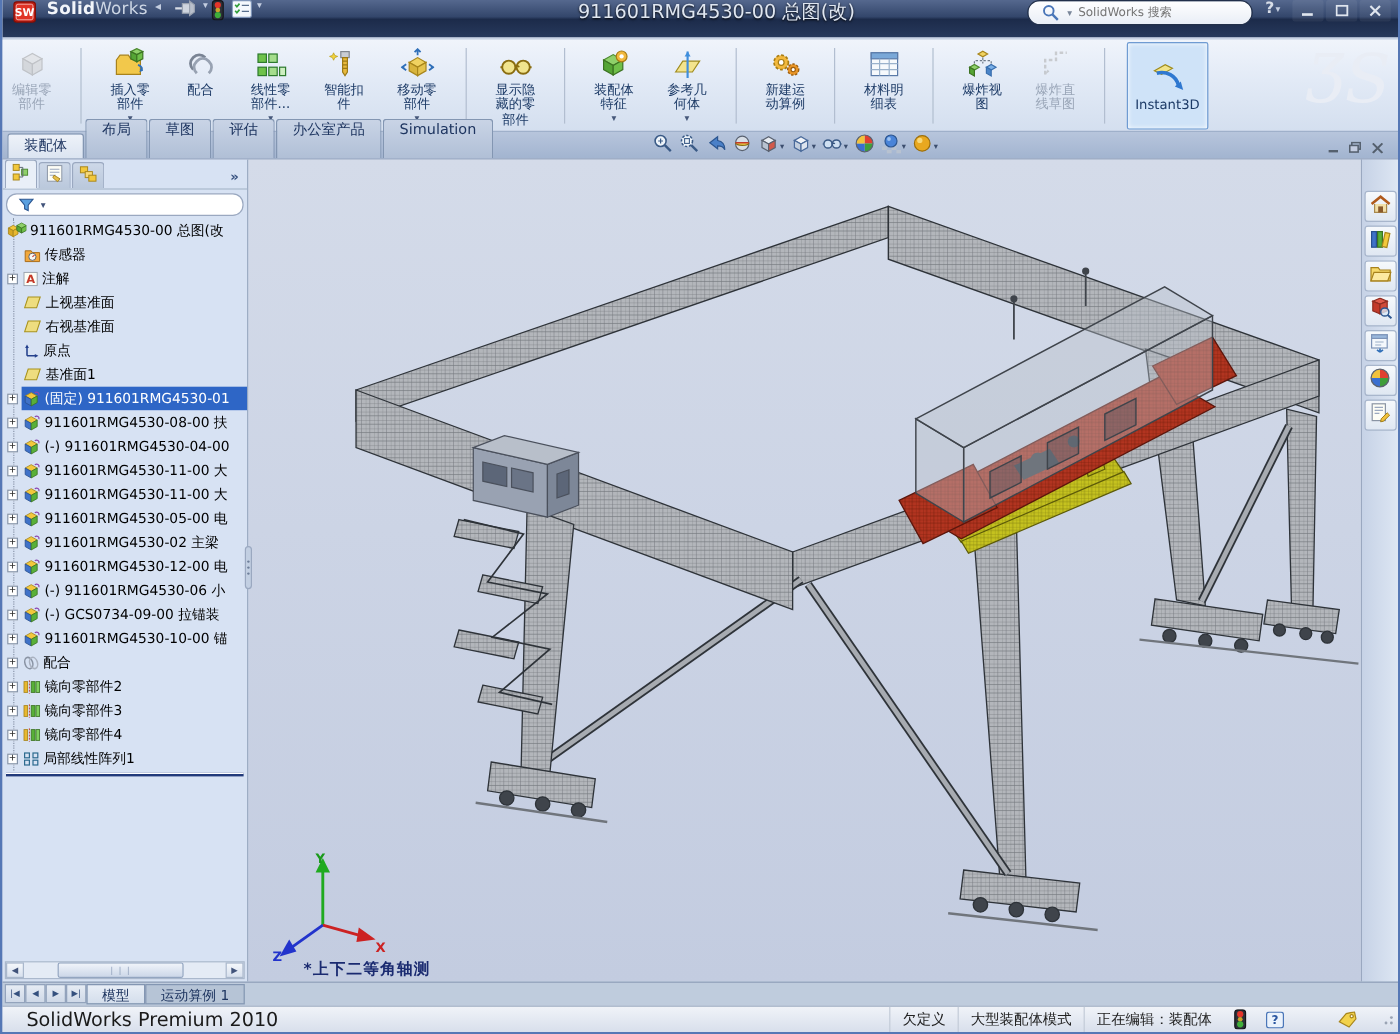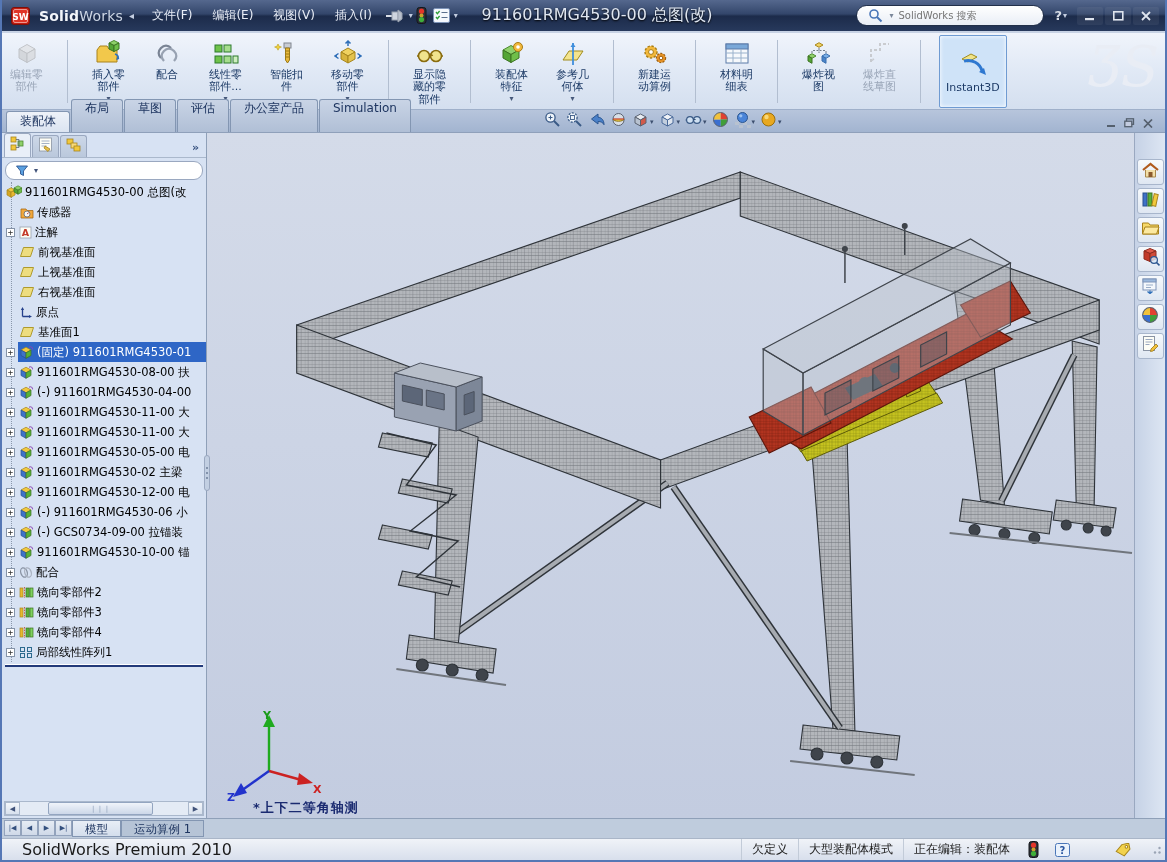--- a/index.html
+++ b/index.html
@@ -2,21 +2,21 @@
 <html style="--selection: #2e66c6; --structure-gray: #b3b6bb; --structure-line: #73777d; --trolley-red: #b23420; --trolley-red-line: #731c0e; --spreader-yellow: #c5c21f; --spreader-yellow-line: #85830f; --viewport-top: #d4dbe9; --viewport-bottom: #c3cce0; --instant3d-active-bg: #cfe3f8;"><head>
 <meta charset="utf-8">
 <style>
   html,body{margin:0;padding:0;background:#8fa0bc;}
   *{box-sizing:border-box;}
   #app{position:relative;width:1167px;height:862px;overflow:hidden;
        font-family:"DejaVu Sans","Liberation Sans",sans-serif;
        border-left:2px solid #5577b5;border-right:2px solid #5577b5;border-bottom:2px solid #5577b5;
        background:#c7d2e4;}
   
-  #titlebar{position:absolute;left:0;top:0;right:0;height:31px;display:flex;align-items:center;
+  #titlebar{position:absolute;left:0;top:0;right:0;height:31px;display:flex;align-items:flex-start;
     background:linear-gradient(#55688e 0%,#33466b 45%,#1c2b4a 52%,#27395c 100%);padding:0 6px;}
   #swlogo{display:flex;align-items:center;margin-right:4px;}
   #brand{color:#f2f5fa;font-size:14px;margin-left:4px;letter-spacing:.2px;}
   #brand b{font-weight:bold;} #brand span{font-weight:normal;color:#cdd6e4;}
   #collapse{color:#c3cde0;font-size:10px;margin:0 8px 0 6px;}
   .menu-item{color:#e8edf6;font-size:12px;padding:4px 10px;border-radius:2px;cursor:default;}
   .tb-ic{display:flex;align-items:center;margin:0 3px;}
   .dd-sm{color:#c3cde0;font-size:8px;margin-left:1px;}
   #doc-title{position:absolute;left:430px;width:330px;text-align:center;color:#dfe6f1;font-size:16px;
     text-shadow:0 1px 2px #000;white-space:nowrap;}
@@ -125,26 +125,20 @@
   <div id="titlebar">
     <span id="swlogo" class="tb-ic">
         <svg width="20" height="20" viewBox="0 0 20 20">
           <rect x="0.5" y="1.5" width="18" height="17" rx="2.5" fill="#c21d12" stroke="#7e0f08"></rect>
           <rect x="2.5" y="3.5" width="14" height="13" rx="1.5" fill="#e03326" stroke="#f4b4ae" stroke-width="0.8"></rect>
           <text x="9.5" y="13.5" font-size="9" font-weight="bold" fill="#fff" text-anchor="middle">SW</text>
         </svg>
       </span>
     <span id="brand"><b>Solid</b><span>Works</span></span>
     <span id="collapse">◂</span>
-    <div id="menu-items" style="display:flex;">
-        <div class="menu-item">文件(F)</div>
-        <div class="menu-item">编辑(E)</div>
-        <div class="menu-item">视图(V)</div>
-        <div class="menu-item">插入(I)</div>
-      </div>
     <span class="tb-ic" id="pin-ic">
         <svg width="20" height="14" viewBox="0 0 20 14">
           <path d="M1 7h6" stroke="#d8dde6" stroke-width="2"></path>
           <rect x="7" y="3" width="6" height="8" fill="#cfd5df" stroke="#9aa2b0"></rect>
           <path d="M13 1v12l4-3V4z" fill="#b9c0cc" stroke="#9aa2b0"></path>
         </svg>
       </span>
     <span class="dd-sm">▾</span>
     <span class="tb-ic" id="tl-ic">
         <svg width="11" height="17" viewBox="0 0 11 17">
@@ -591,31 +585,20 @@
             </span>
           </div>
           <div class="trow">
             <span class="expsp"></span>
             <span class="rowbody">
               <span class="ticon">
                 <svg width="15" height="12" viewBox="0 0 15 12">
                   <path d="M3.5 1.5h10l-3 9h-10z" fill="#f2dc6a" fill-opacity="0.85" stroke="#a8921c" stroke-width="0.9"></path>
                 </svg>
               </span>
-              <span class="tlabel">前视基准面</span>
-            </span>
-          </div>
-          <div class="trow">
-            <span class="expsp"></span>
-            <span class="rowbody">
-              <span class="ticon">
-                <svg width="15" height="12" viewBox="0 0 15 12">
-                  <path d="M3.5 1.5h10l-3 9h-10z" fill="#f2dc6a" fill-opacity="0.85" stroke="#a8921c" stroke-width="0.9"></path>
-                </svg>
-              </span>
               <span class="tlabel">上视基准面</span>
             </span>
           </div>
           <div class="trow">
             <span class="expsp"></span>
             <span class="rowbody">
               <span class="ticon">
                 <svg width="15" height="12" viewBox="0 0 15 12">
                   <path d="M3.5 1.5h10l-3 9h-10z" fill="#f2dc6a" fill-opacity="0.85" stroke="#a8921c" stroke-width="0.9"></path>
                 </svg>

